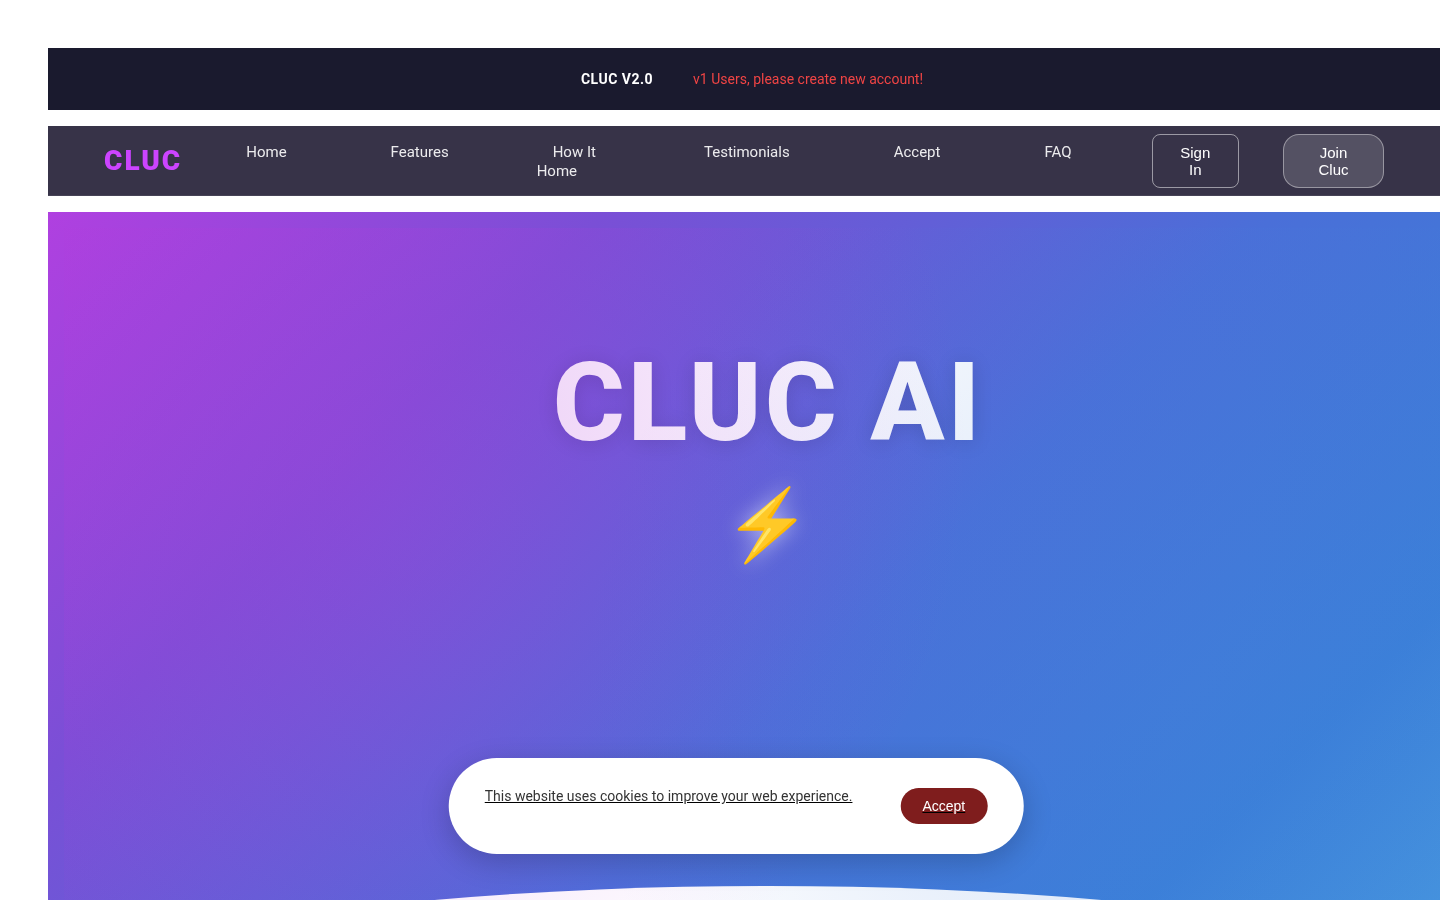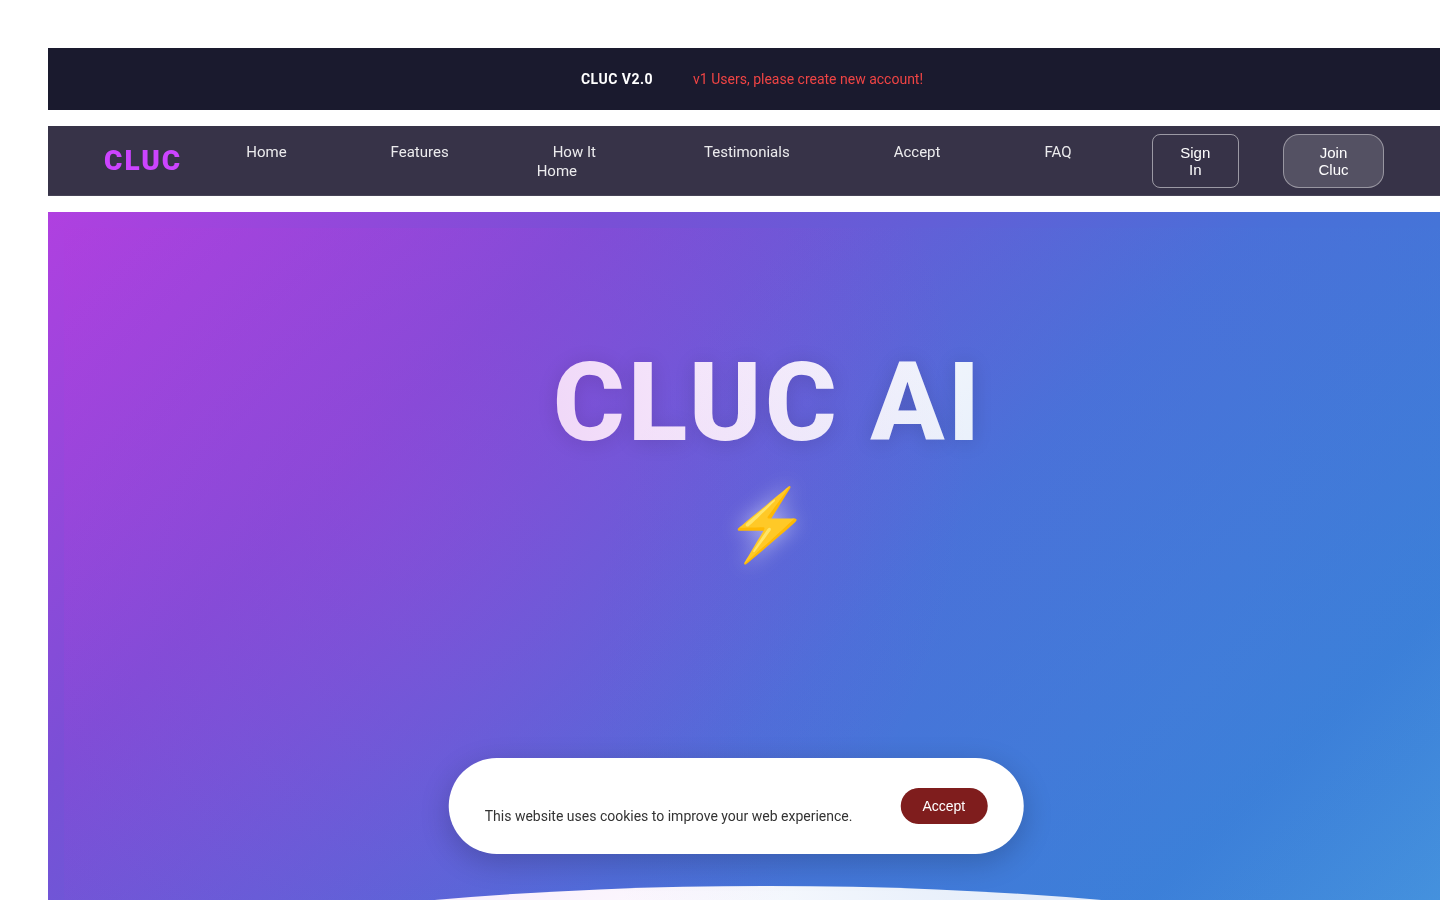--- a/index.html
+++ b/index.html
@@ -154,25 +154,26 @@
     
     .cookie-banner {
       position: fixed;
       bottom: 30px;
       left: 50%;
       transform: translateX(-50%);
       background: #fff;
       border-radius: 50px;
       padding: 14px 20px;
       display: flex;
-      align-items: flex-end;
+      align-items: flex-start;
       gap: 16px;
       box-shadow: 0 8px 30px rgba(0,0,0,0.2);
       z-index: 1000;
       white-space: nowrap;
+      text-decoration: underline;
     }
 
     .cookie-text {
       font-size: 14px;
       color: #333;
     }
 
     .btn-accept {
       background: #7f1d1d;
       color: #fff;

